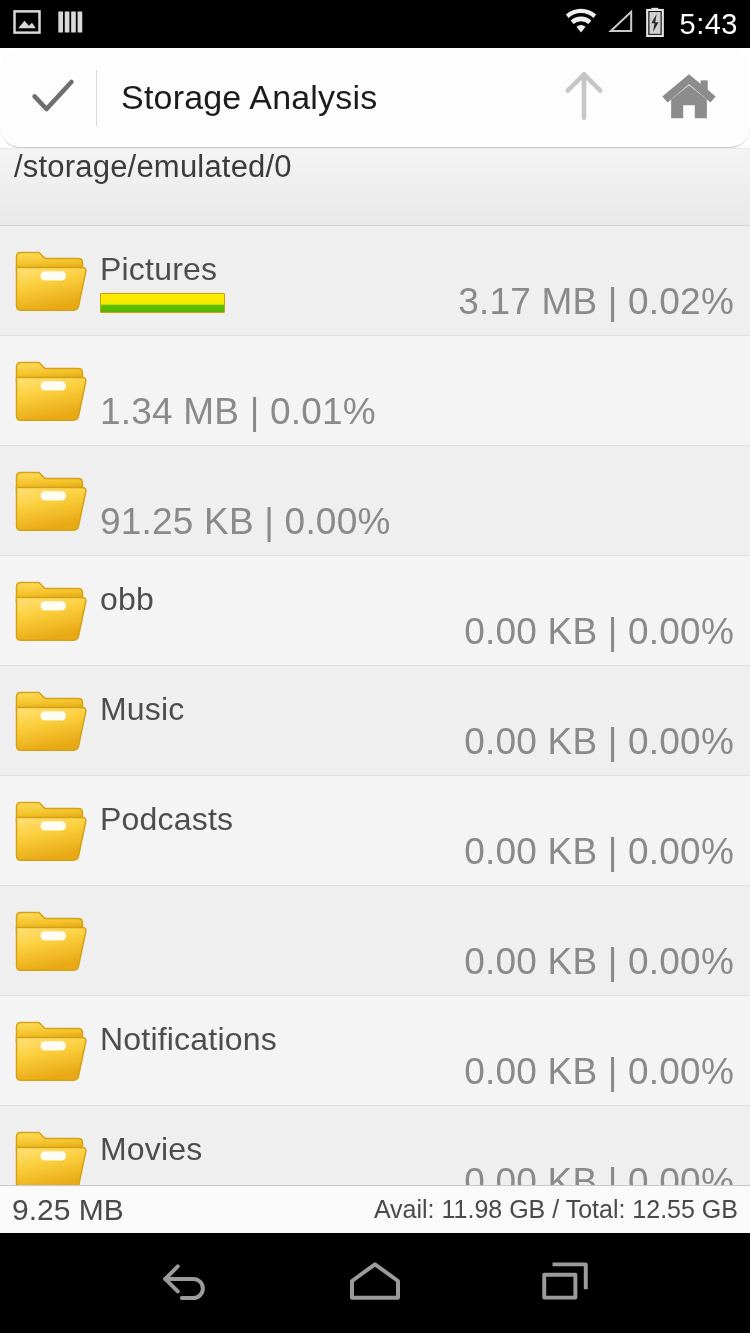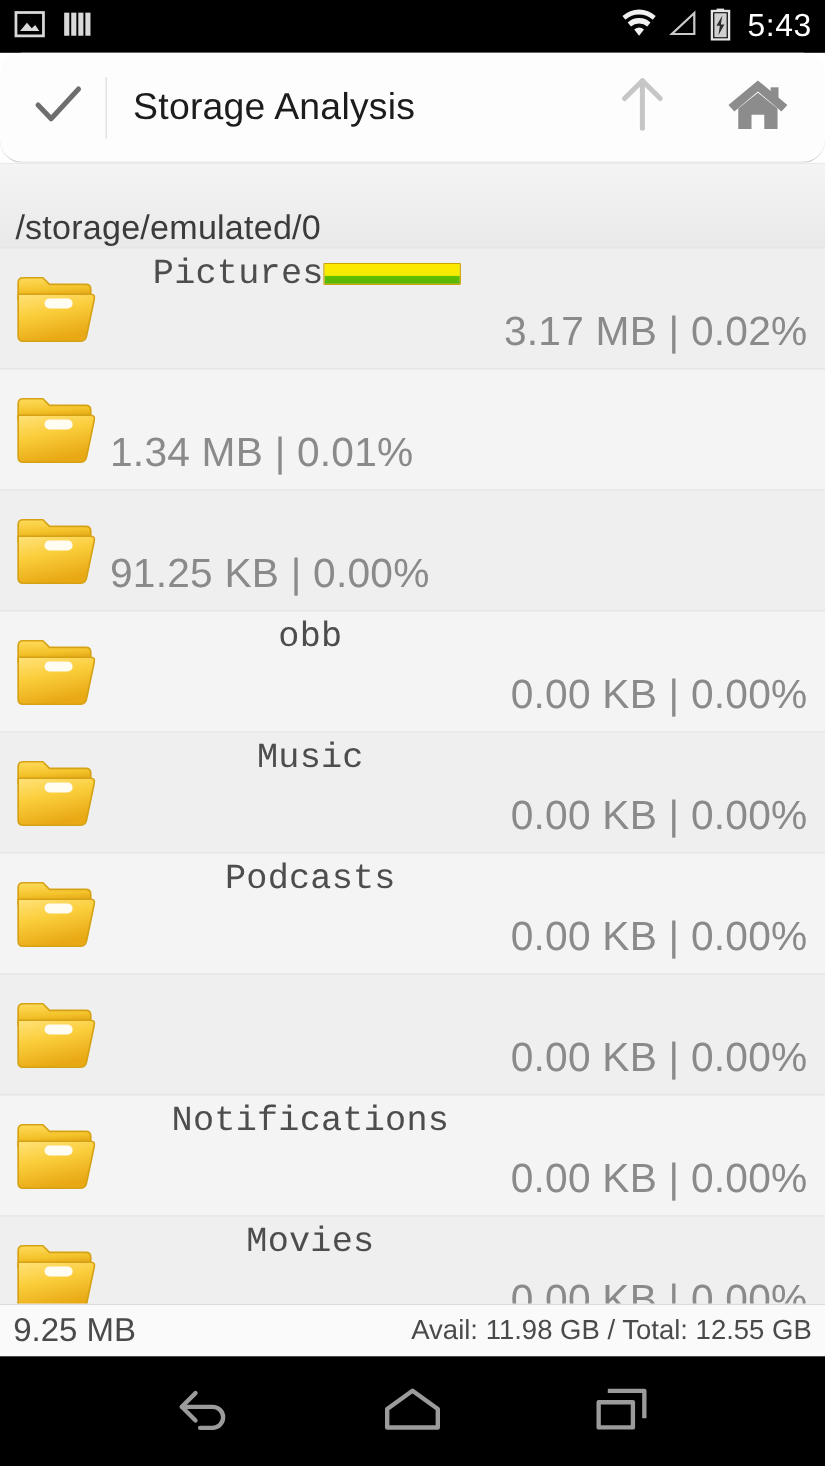--- a/index.html
+++ b/index.html
@@ -29,37 +29,37 @@
   }
   .ab-check { width:62px; display:flex; align-items:center; justify-content:center; }
   .ab-divider { width:1px; height:56px; background:#d8d8d8; margin:0 24px 0 12px; }
   .ab-title { font-size:34px; color:#1c1c1c; letter-spacing:0.2px; }
   .ab-actions { margin-left:auto; display:flex; align-items:center; gap:50px; padding-right:10px; }
 
   
   .pathbar {
     height:78px; flex:0 0 78px;
     background:linear-gradient(to bottom,#f4f4f4 0%,#eeeeee 55%,#e9e9e9 100%);
-    display:flex; align-items:flex-end; padding:0 14px;
+    display:flex; align-items:flex-start; padding:0 14px;
     border-bottom:1px solid #d5d5d5;
     border-top:1px solid #e8e8e8;
   }
   .pathbar span { font-size:31px; color:#3b3b3b; letter-spacing:0.2px; }
 
   
   .list { flex:1 1 auto; overflow:hidden; background:#f1f1f1; position:relative; }
   .row {
     height:110px; display:flex; align-items:center; position:relative;
     border-bottom:1px solid #dedede;
     padding:0 16px 0 12px;
   }
   .row.odd  { background:#efefef; }
   .row.even { background:#f4f4f4; }
   .row-icon { width:88px; flex:0 0 88px; display:flex; align-items:center; justify-content:flex-start; }
-  .row-main { flex:1 1 auto; display:flex; flex-direction:row; justify-content:center; height:100%; padding-top:6px;font-family:Liberation Mono, monospace; }
+  .row-main { flex:1 1 auto; display:flex; flex-direction:column; justify-content:center; height:100%; padding-top:6px; }
   .row-name { font-size:32px; color:#4d4d4d; line-height:1.05; letter-spacing:0.2px; }
   .row-bar-wrap { height:22px; margin-top:6px; display:flex; align-items:center; }
   .row-bar {
     height:20px; border:1px solid #c9a400; border-radius:1px;
     background:linear-gradient(to bottom,#ffe800 0%,#f2ec00 58%,#62c000 59%,#55b400 100%);
   }
   .row-size {
     font-size:37px; color:#8a8a8a; white-space:nowrap;
     align-self:flex-end; padding-bottom:12px; letter-spacing:0.2px;
   }

